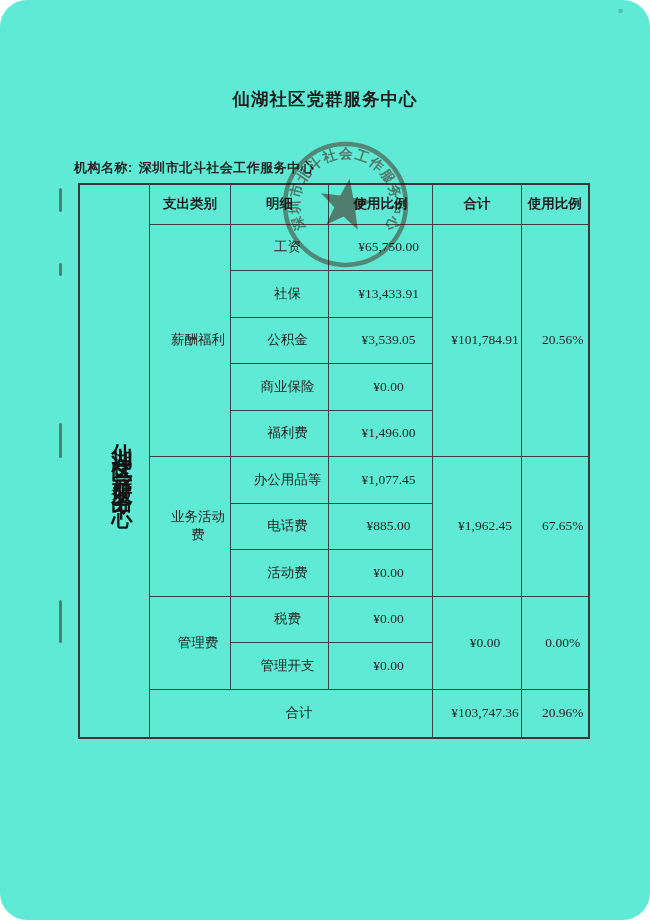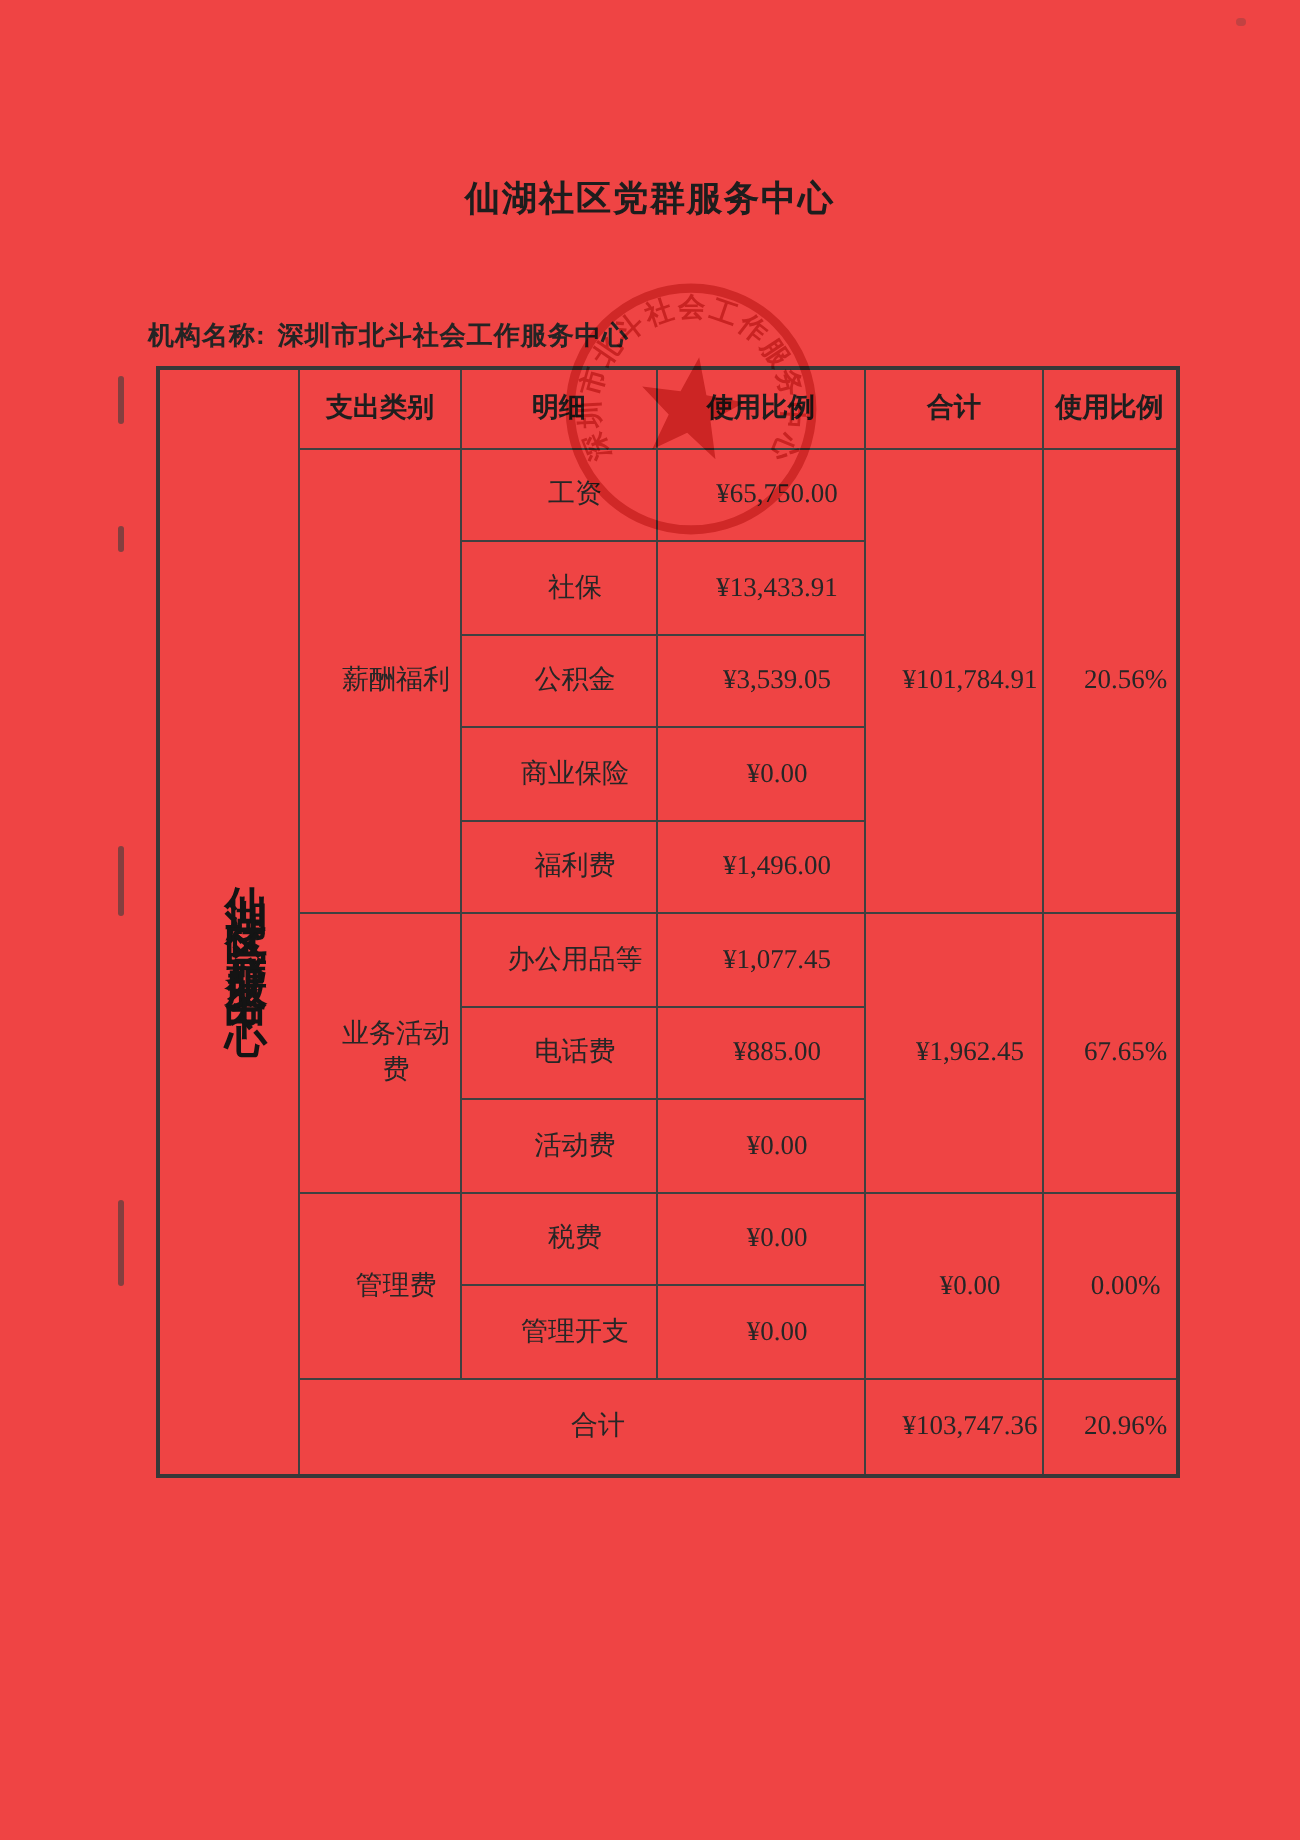--- a/index.html
+++ b/index.html
@@ -2,21 +2,21 @@
 <html><head>
 <meta charset="utf-8">
 <style>
   html,body{margin:0;padding:0;}
   body{
     width:650px;height:920px;position:relative;background:#fff;
     font-family:"Liberation Sans","DejaVu Sans",sans-serif;
     -webkit-font-smoothing:antialiased;
   }
   .page{
-    position:absolute;inset:0;background:#ef4444;overflow:hidden;
+    position:absolute;inset:0;background:#5eead4;overflow:hidden;border-radius:27px;
   }
   
   .title-block{
     position:absolute;top:86px;left:0;right:0;text-align:center;
     font-weight:bold;color:#1d1d1d;font-size:17.5px;line-height:27px;
     letter-spacing:1px;
   }
   
   .org-line{
     position:absolute;top:159px;left:74px;font-weight:bold;

